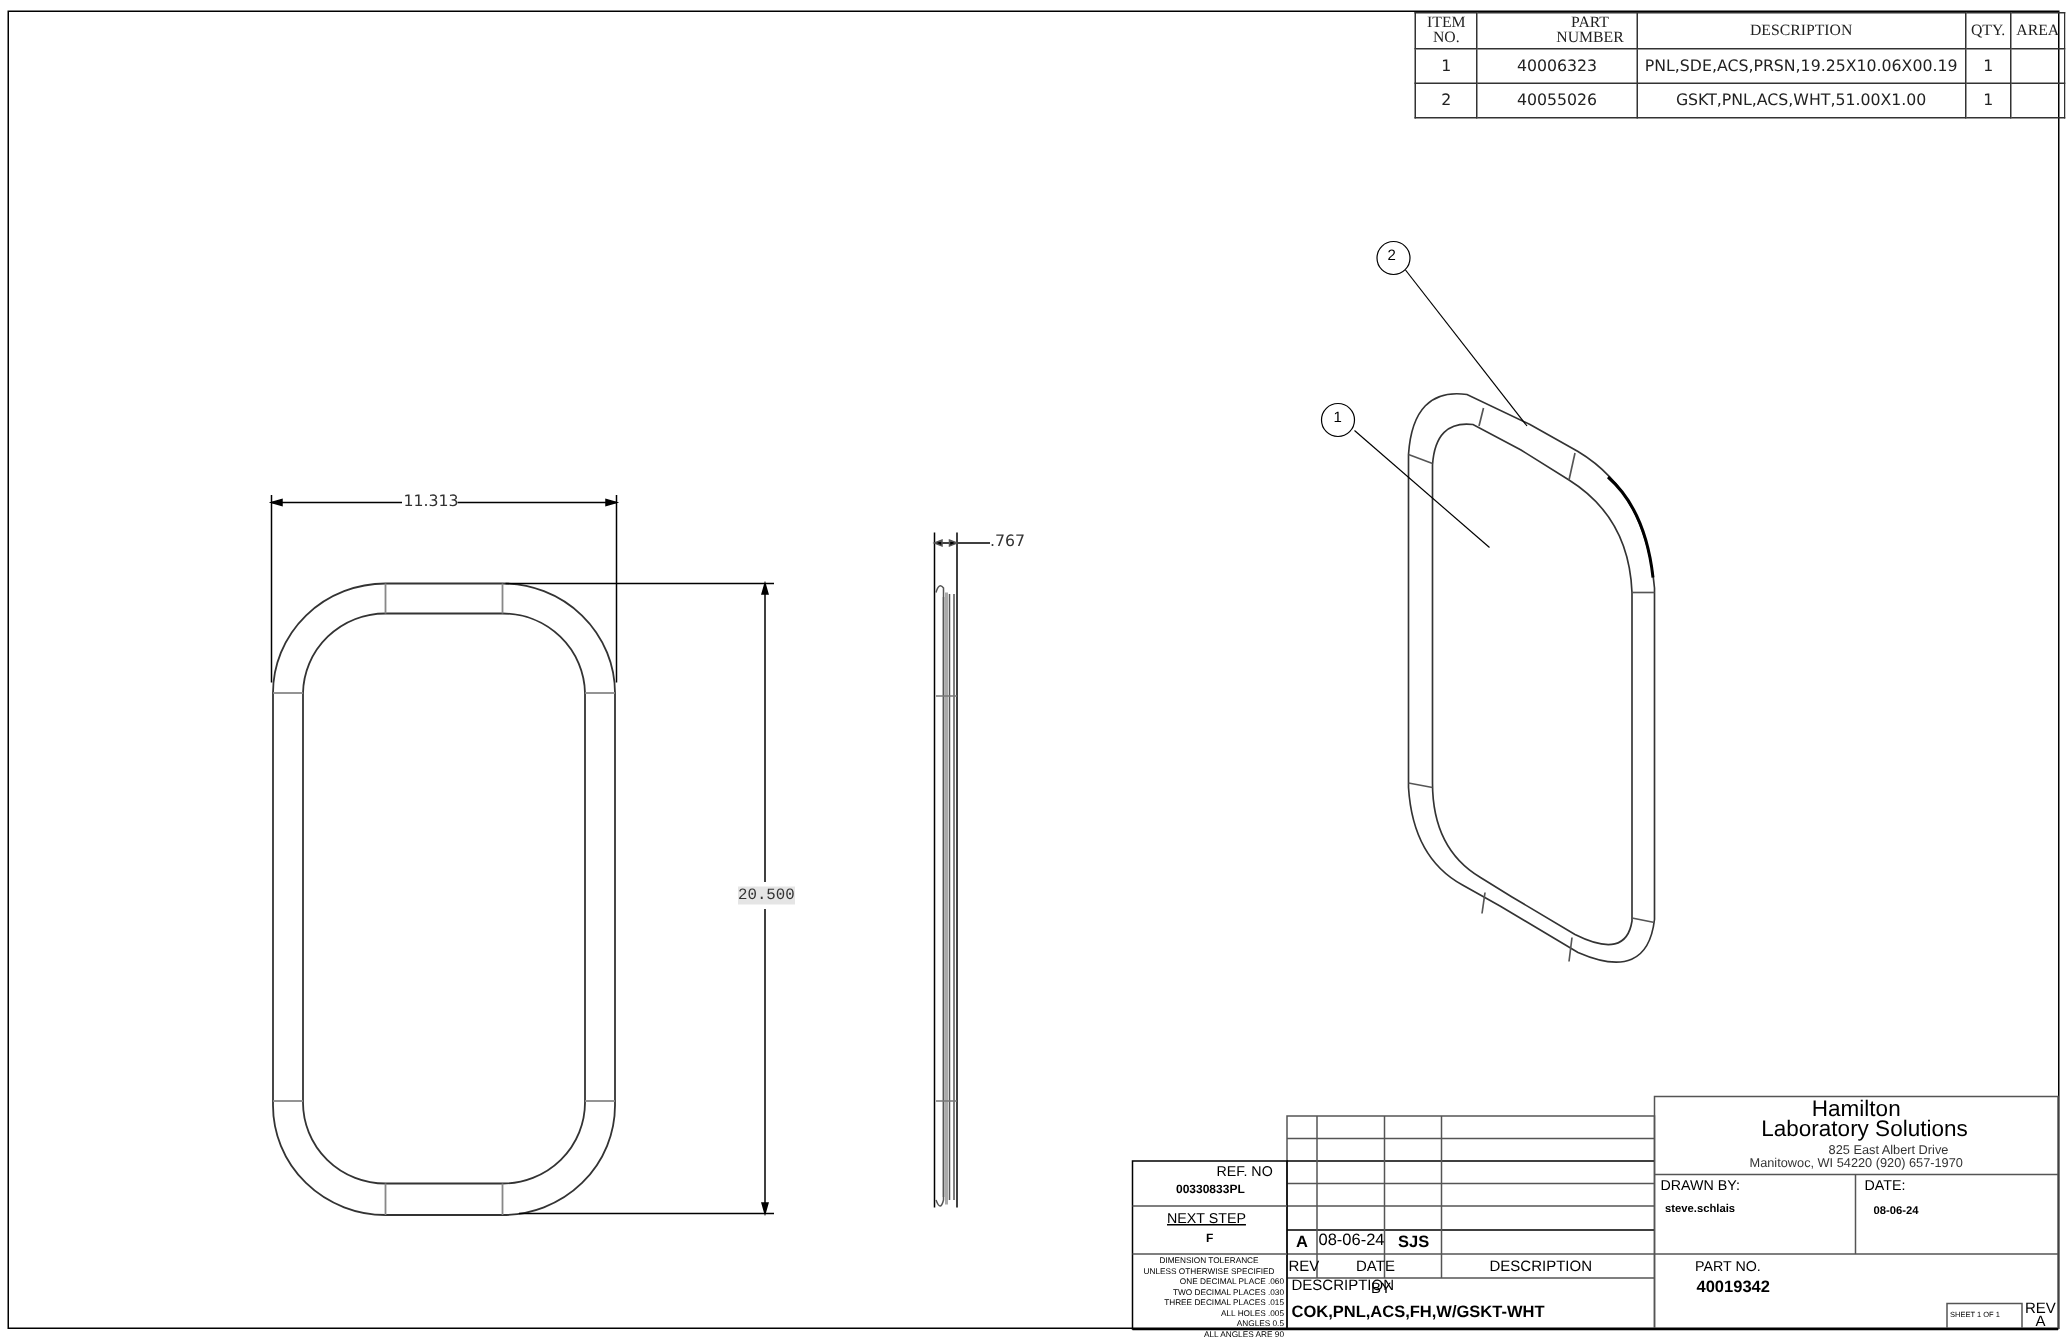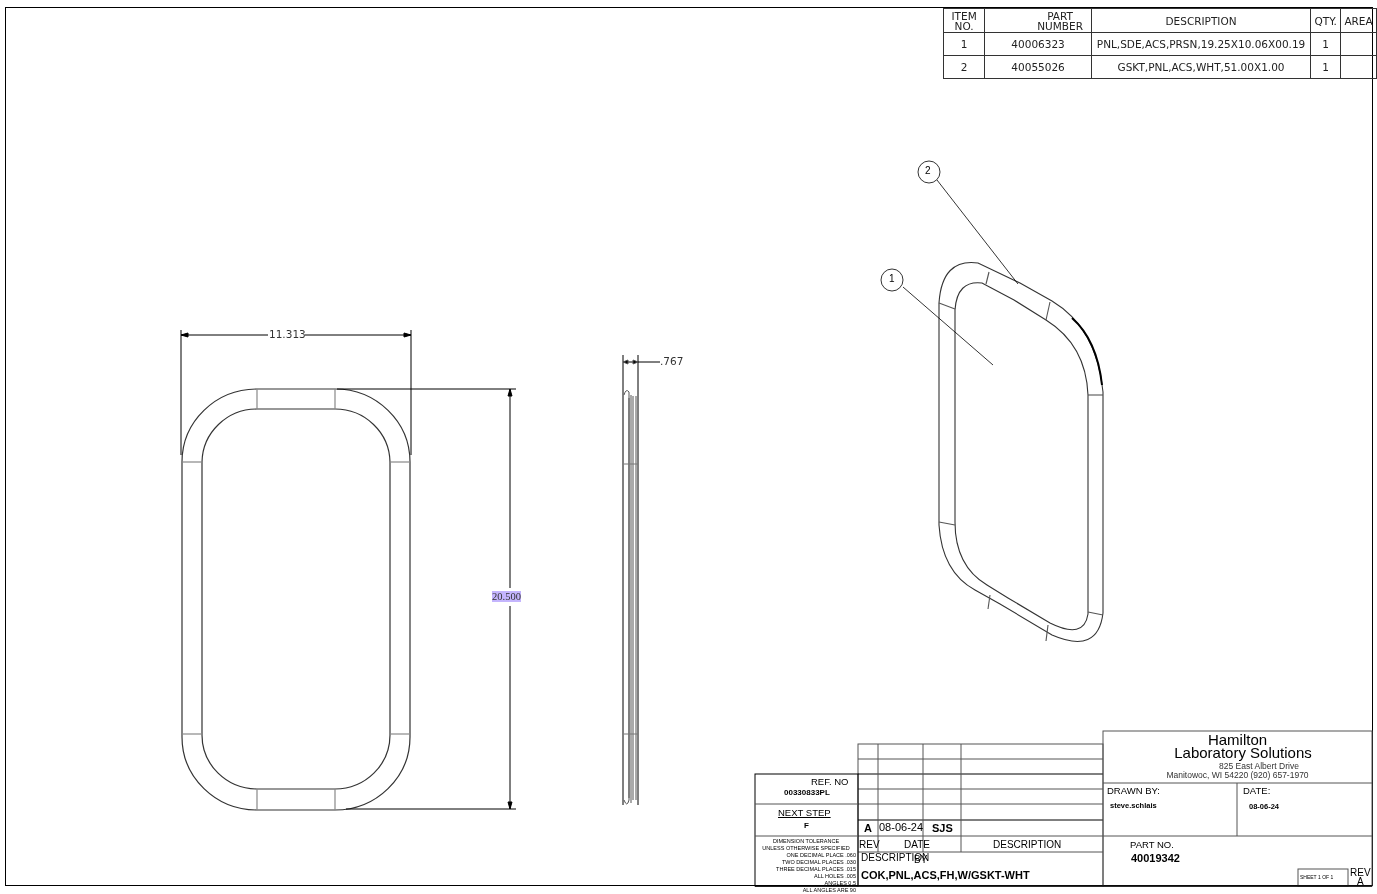--- a/index.html
+++ b/index.html
@@ -3,21 +3,21 @@
 <meta charset="utf-8">
 <style>
   html, body { margin:0; padding:0; background:#ffffff; }
   body { width:1377px; height:894px; position:relative; overflow:hidden; font-family:"Liberation Sans", sans-serif; color:#000; }
   .frame { position:absolute; left:5px; top:7px; width:1368px; height:879px; border:1.5px solid #000; box-sizing:border-box; }
   svg.drawing { position:absolute; left:0; top:0; }
 
   
   .bom { position:absolute; left:943px; top:8px; border-collapse:collapse; font-family:"DejaVu Sans", sans-serif; font-size:10.5px; color:#222; }
   .bom td, .bom th { border:1px solid #333; text-align:center; padding:0; font-weight:normal; }
-  .bom th { height:23px; line-height:10px; }
+  .bom th { height:23px; line-height:10px;font-family:Liberation Serif, serif; }
   .bom td { height:22px; }
   .bom .c1 { width:52px; } .bom .c2 { width:74px;padding-left:44px; } .bom .c3 { width:226px; } .bom .c4 { width:34px; } .bom .c5 { width:40px; }
 
   
   .tb { position:absolute; box-sizing:border-box; }
   .txt { position:absolute; white-space:nowrap; }
   .lbl { font-size:9.5px; }
   .b { font-weight:bold; }
   .tiny { font-size:5.5px; text-align:right; line-height:7px; }
 </style>
@@ -117,21 +117,21 @@
     <rect x="1103" y="731" width="269" height="155" stroke="#555"></rect>
     <line x1="1103" y1="783" x2="1372" y2="783"></line>
     <line x1="1103" y1="836" x2="1372" y2="836"></line>
     <line x1="1237" y1="783" x2="1237" y2="836"></line>
     <rect x="1298" y="869" width="50" height="17"></rect>
     <line x1="755" y1="886" x2="1372" y2="886" stroke="#000" stroke-width="1.5"></line>
   </g>
 </svg>
 
 <div class="txt" style="left:269px;top:328px;font-family:'DejaVu Sans',sans-serif;font-size:10.5px;color:#333;">11.313</div>
-<div class="txt" style="left:492px;top:591px;font-family:Liberation Serif, serif;font-size:10.5px;color:#333;background:#c4b5fd;">20.500</div>
+<div class="txt" style="left:492px;top:591px;font-family:Liberation Mono, monospace;font-size:10.5px;color:#333;background:#e5e5e5;">20.500</div>
 <div class="txt" style="left:660px;top:355px;font-family:'DejaVu Sans',sans-serif;font-size:10.5px;color:#333;">.767</div>
 
 <div class="txt" style="left:925px;top:165px;font-size:10px;">2</div>
 <div class="txt" style="left:889px;top:273px;font-size:10px;">1</div>
 
 <table class="bom">
   <tbody>
       <tr>
     <th class="c1">ITEM NO.</th>
     <th class="c2"><span>PART</span><br><span>NUMBER</span></th>

